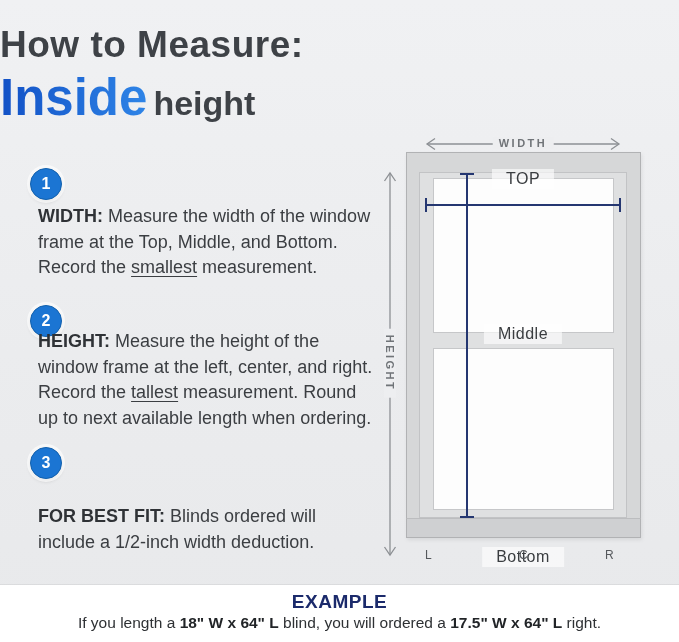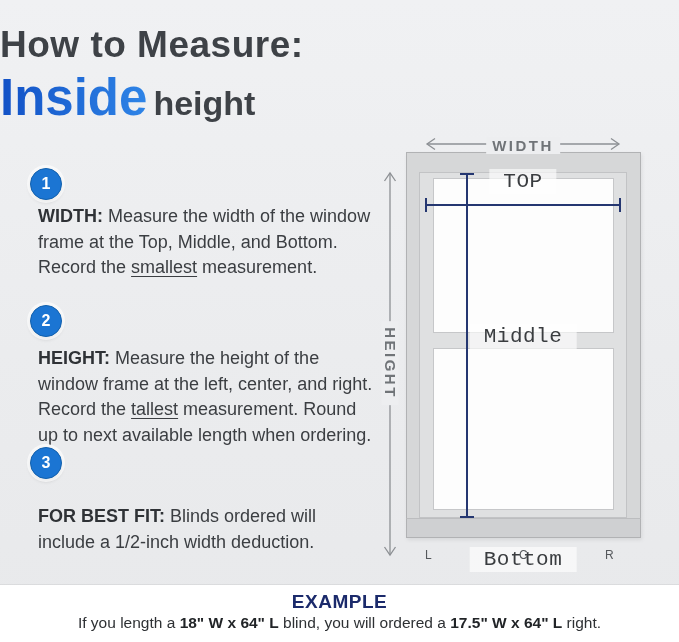--- a/index.html
+++ b/index.html
@@ -34,21 +34,21 @@
     display:flex; align-items:center; justify-content:center;
   }
   .step-text {
     position:absolute; left:38px; width:336px;
     font-size:18px; line-height:1.42; color:#3b3e42;
   }
   .step-text b { color:#2f3236; font-weight:700; }
   .step-text u { text-underline-offset:3px; }
 
   #badge-1 { top:168px; } #text-1 { top:204px; }
-  #badge-2 { top:305px; } #text-2 { top:346px; }
+  #badge-2 { top:305px; } #text-2 { top:329px; }
   #badge-3 { top:447px; } #text-3 { top:504px; }
 
   
   .win-outer {
     position:absolute; left:406px; top:152px; width:235px; height:386px;
     background:#d6d7d8; border:1px solid #b1b2b4;
     box-shadow:1px 2px 4px rgba(0,0,0,0.08);
   }
   .win-sash {
     position:absolute; left:419px; top:172px; width:208px; height:346px;
@@ -68,34 +68,33 @@
   #vcap-t { left:460px; top:173px; width:14px; height:2px; }
   #vcap-b { left:460px; top:516px; width:14px; height:2px; }
   #hline  { left:425px; top:204px; width:196px; height:2px; }
   #hcap-l { left:425px; top:198px; width:2px;  height:14px; }
   #hcap-r { left:619px; top:198px; width:2px;  height:14px; }
 
   
   .pos-chip {
     position:absolute; transform:translateX(-50%);
     background:rgba(255,255,255,0.62);
-    padding:1px 14px; font-size:21px; color:#3a3d40; letter-spacing:0.5px;
+    padding:1px 14px; font-size:16px; color:#3a3d40; letter-spacing:0.5px;
     white-space:nowrap;
-    font-family:Liberation Mono, monospace;
   }
   #chip-top    { left:523px; top:169px; }
   #chip-middle { left:523px; top:324px; }
   #chip-bottom { left:523px; top:502px;margin-top:45px; }
 
   
   .dim-svg { position:absolute; overflow:visible; }
   #width-arrow  { left:424px; top:137px; }
   #height-arrow { left:383px; top:170px; }
   .dim-label {
-    position:absolute; font-size:15px; font-weight:700; letter-spacing:2.5px;
+    position:absolute; font-size:11px; font-weight:700; letter-spacing:2.5px;
     color:#707478; background:#edeef0; padding:0 6px;
   }
   #width-label { left:523px; top:137px; transform:translateX(-50%); }
   #height-label {
     left:390px; top:363px; transform:translate(-50%,-50%) ;
     writing-mode:vertical-rl; padding:6px 0; background:#edeef0;
   }
 
   .lcr { position:absolute; font-size:12px; color:#55585c; letter-spacing:1px; }
   #lbl-l { left:425px; top:548px; }

